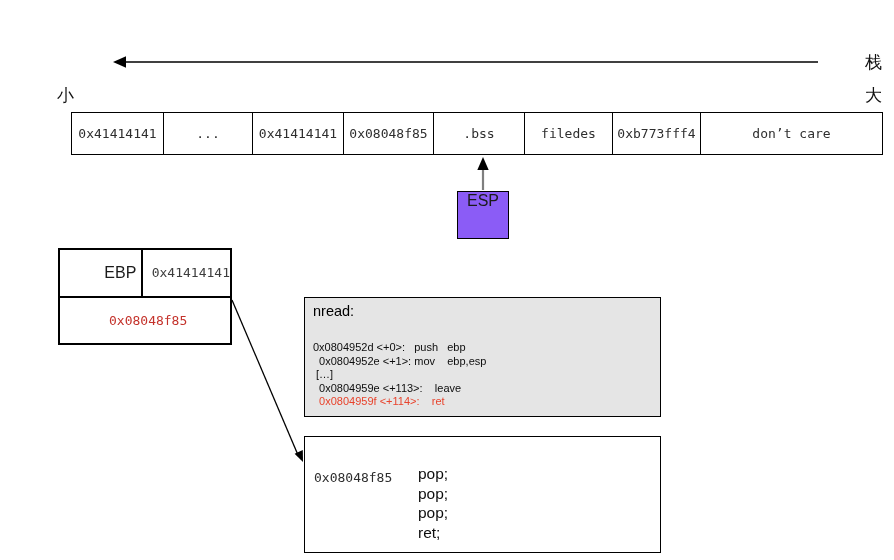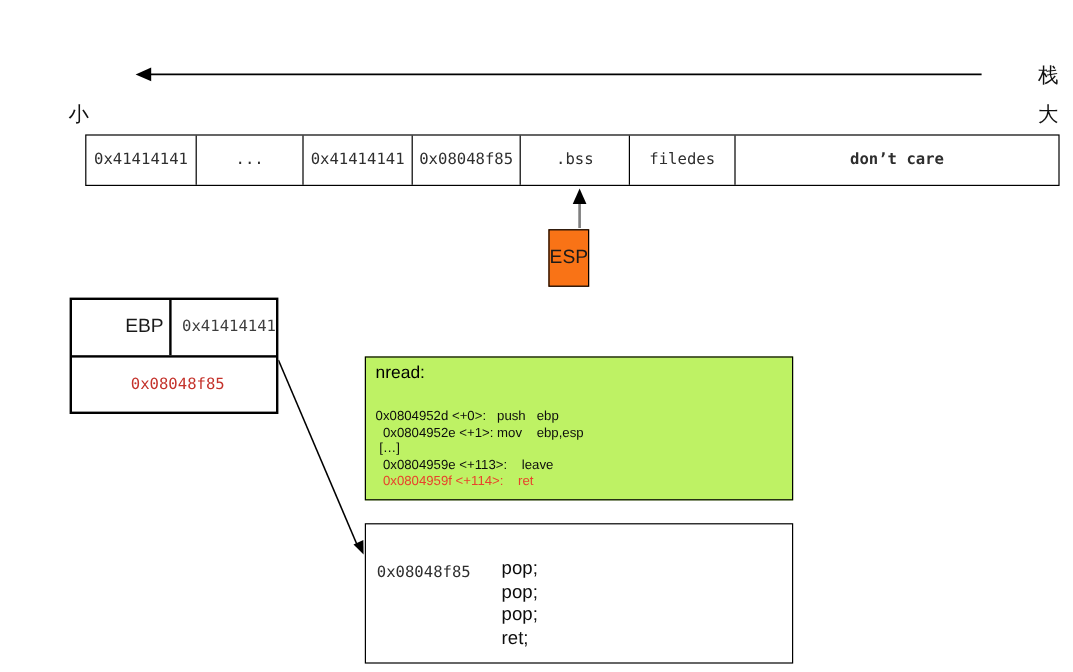--- a/index.html
+++ b/index.html
@@ -44,34 +44,33 @@
     display: flex;
     align-items: center;
     justify-content: center;
     border-right: 1.3px solid #000;
     font-family: "DejaVu Sans Mono", monospace;
     font-size: 13px;
     color: #2e2e2e;
     white-space: nowrap;
     overflow: hidden;
   }
-  .mem-cell:last-child { border-right: none; font-weight: bold; }
+  .mem-cell:last-child { border-right: none; }
 
   
   .esp-box {
     position: absolute;
     left: 457px; top: 191px;
-    width: 34px; height: 48px;
+    width: 52px; height: 48px;
     border: 1.4px solid #000;
     display: flex;
-    align-items: center;
     justify-content: center;
     font-size: 16px;
     color: #1a1a1a;
-    background: #f97316;
+    background: #8b5cf6;
   }
 
   
   .reg-table {
     position: absolute;
     left: 58px; top: 248px;
     width: 174px; height: 97px;
     border: 2px solid #000;
     display: flex;
     flex-direction: column;
@@ -99,21 +98,21 @@
   }
   .reg-value.red { color: var(--eip_red, #c4322b); }
 
   
   .nread-box {
     position: absolute;
     left: 304px; top: 297px;
     width: 357px; height: 120px;
     border: 1.4px solid #000;
     padding: 5px 4px 0 8px;
-    background: #bef264;
+    background: #e5e5e5;
   }
   .nread-title { font-size: 14.5px; color: #000; }
   .asm-lines { margin-top: 22px; }
   .asm-line {
     font-family: "Liberation Sans", sans-serif;
     font-size: 11px;
     line-height: 13.5px;
     color: #0d0d0d;
     white-space: pre;
   }
@@ -168,20 +167,21 @@
   <div class="cn-label cn-stack">栈</div>
   <div class="cn-label cn-big">大</div>
 
   <div class="mem-row">
     <div class="mem-cell" style="width:92px">0x41414141</div>
     <div class="mem-cell" style="width:89px">...</div>
     <div class="mem-cell" style="width:91px">0x41414141</div>
     <div class="mem-cell" style="width:90px">0x08048f85</div>
     <div class="mem-cell" style="width:91px">.bss</div>
     <div class="mem-cell" style="width:88px">filedes</div>
+    <div class="mem-cell" style="width:88px">0xb773fff4</div>
     <div class="mem-cell" style="flex:1">don’t care</div>
   </div>
 
   <div class="esp-box">
     <span>ESP</span>
   </div>
 
   <div class="reg-table">
     <div class="reg-row">
       <div class="reg-name">EBP</div>

